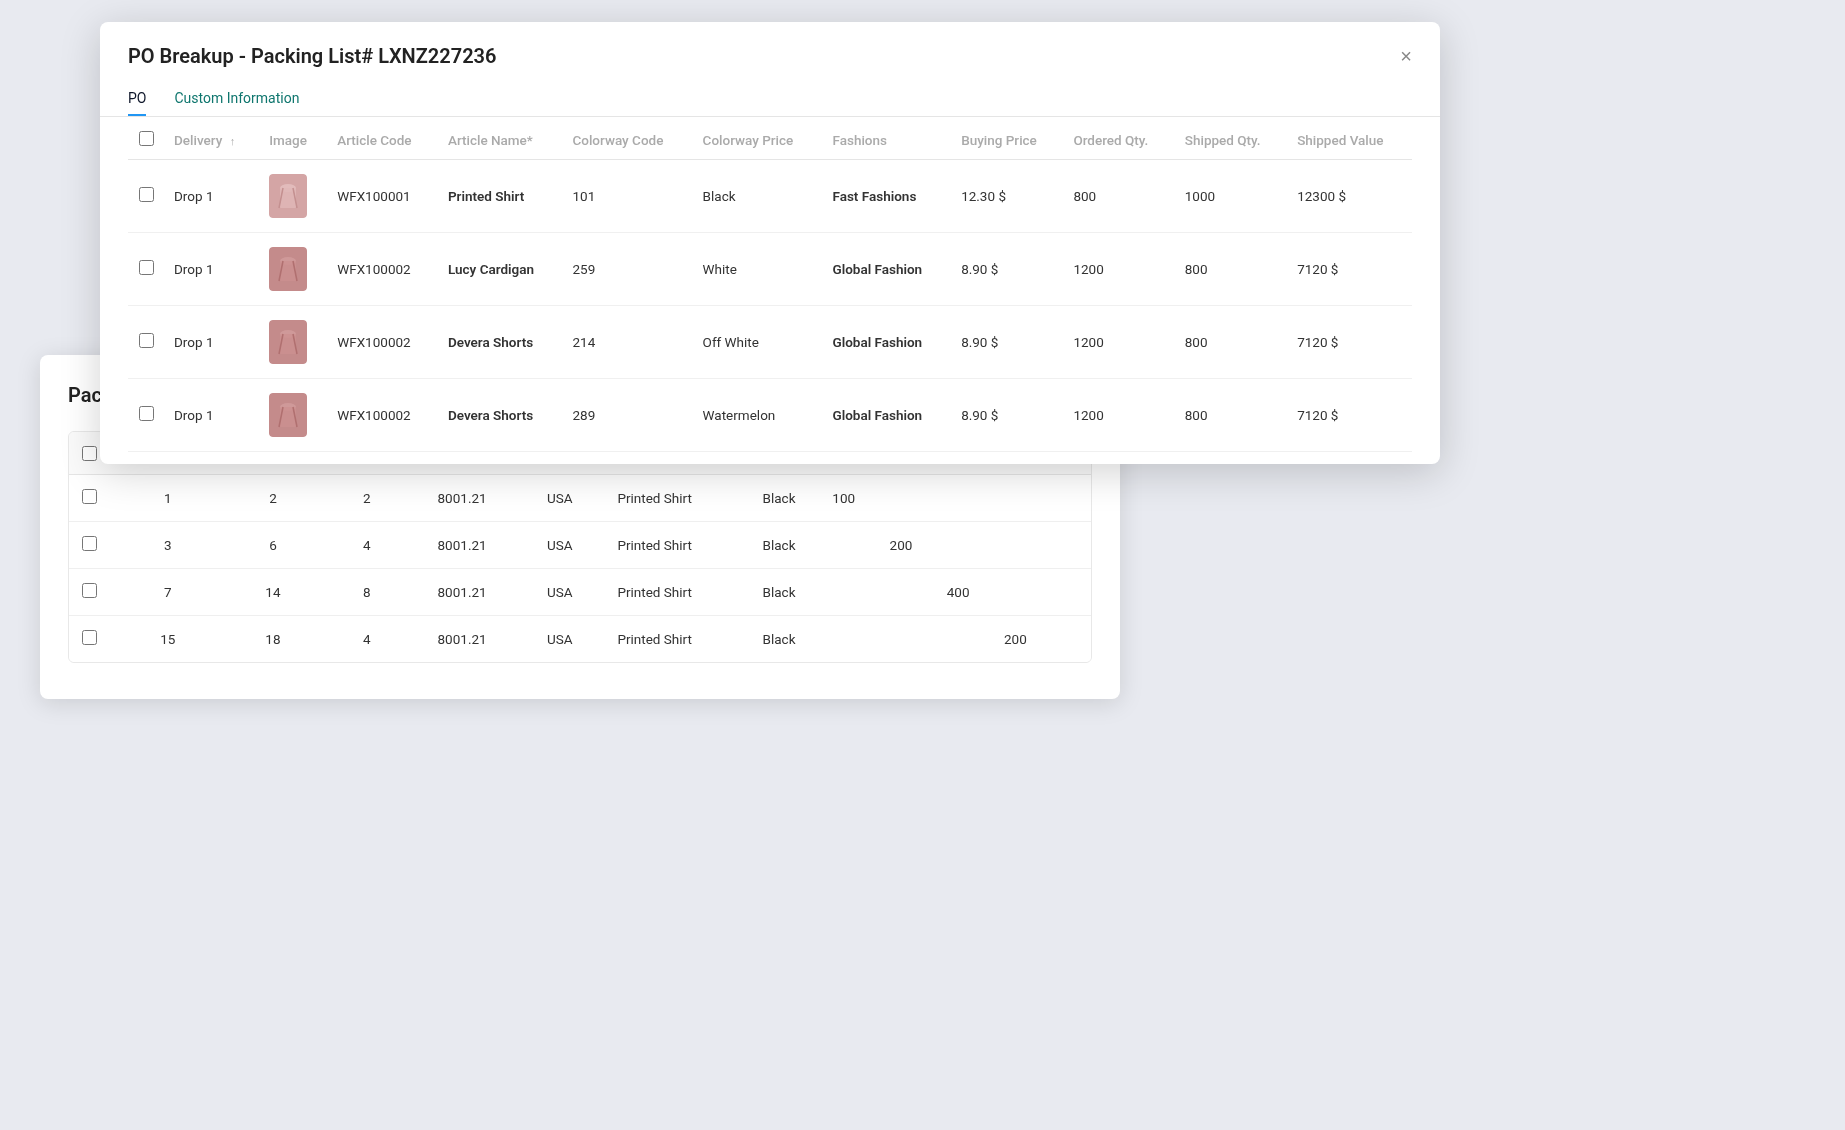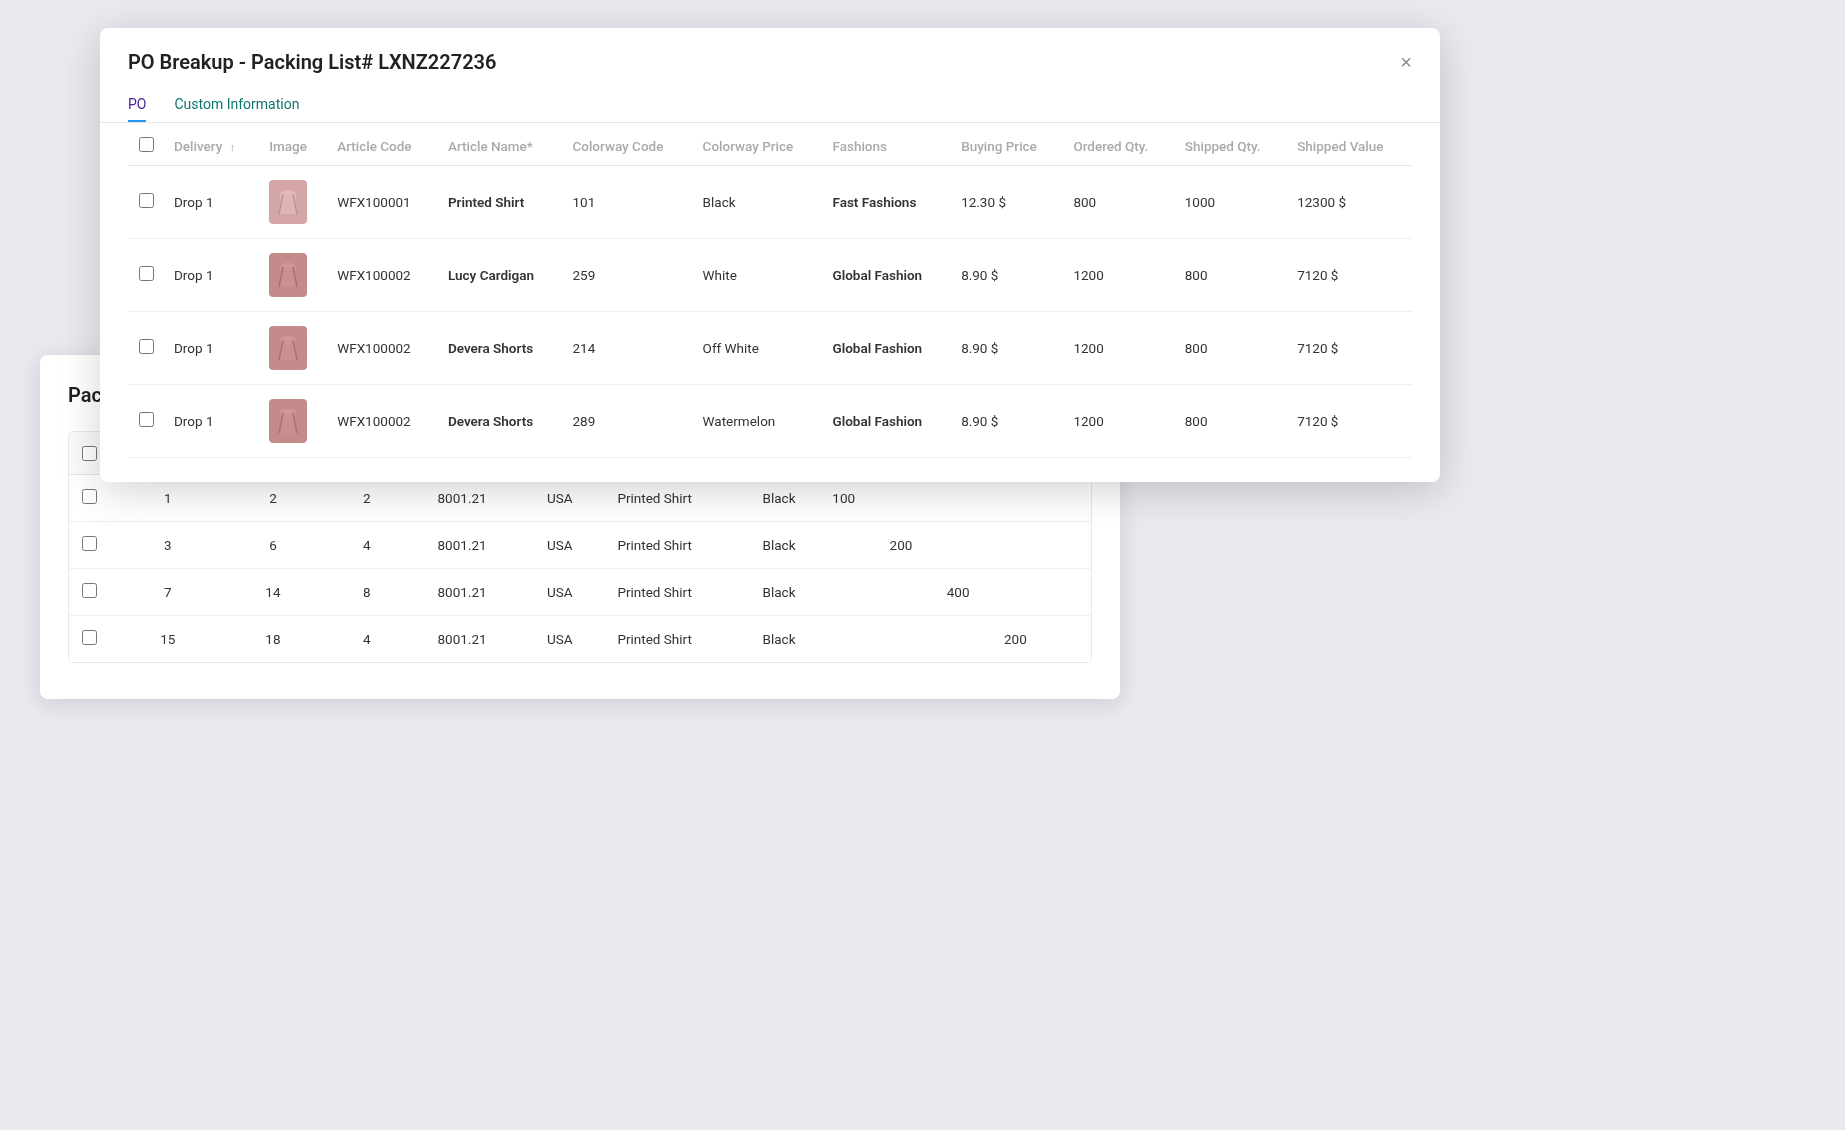--- a/index.html
+++ b/index.html
@@ -8,21 +8,21 @@
       background: #e8eaf0;
       width: 1845px;
       height: 1130px;
       position: relative;
       overflow: hidden;
     }
 
     
     .modal-po {
       position: absolute;
-      top: 28px;
+      top: 22px;
       left: 100px;
       width: 1340px;
       background: #fff;
       border-radius: 8px;
       box-shadow: 0 8px 40px rgba(0,0,0,0.18);
       z-index: 10;
     }
     .modal-header {
       display: flex;
       align-items: center;
@@ -51,28 +51,28 @@
     }
     .modal-tab {
       padding: 8px 0;
       margin-right: 28px;
       font-size: 14px;
       color: #0f766e;
       cursor: pointer;
       border-bottom: 2px solid transparent;
     }
     .modal-tab.active {
-      color: #4c1d95;
+      color: #0f172a;
       border-bottom: 2px solid #2196f3;
     }
 
     
     .po-table-wrap {
       overflow-x: auto;
-      padding: 0 28px 24px 28px;
+      padding: 0 28px 12px 28px;
     }
     table {
       width: 100%;
       border-collapse: collapse;
       font-size: 13.5px;
     }
     thead th {
       color: #aaa;
       font-weight: 500;
       text-align: left;

